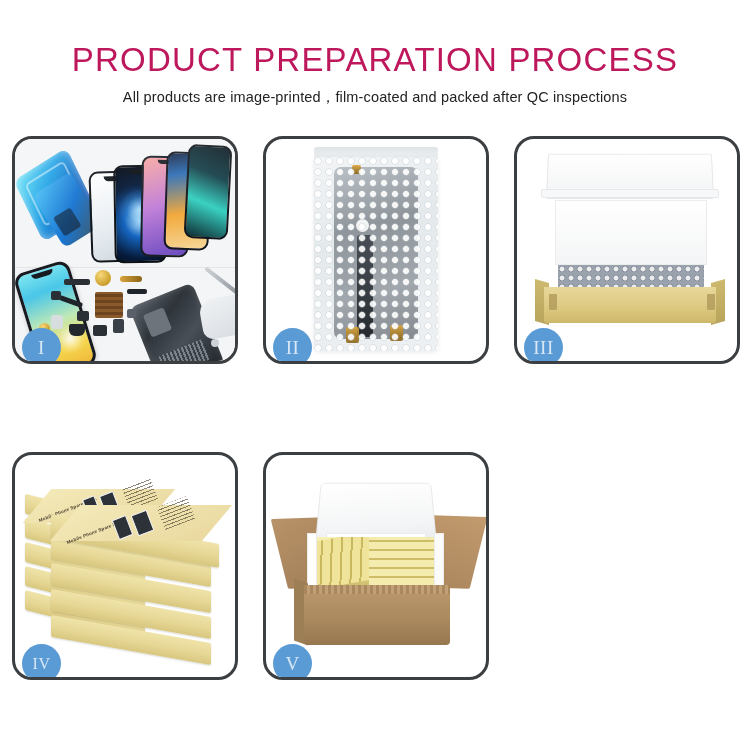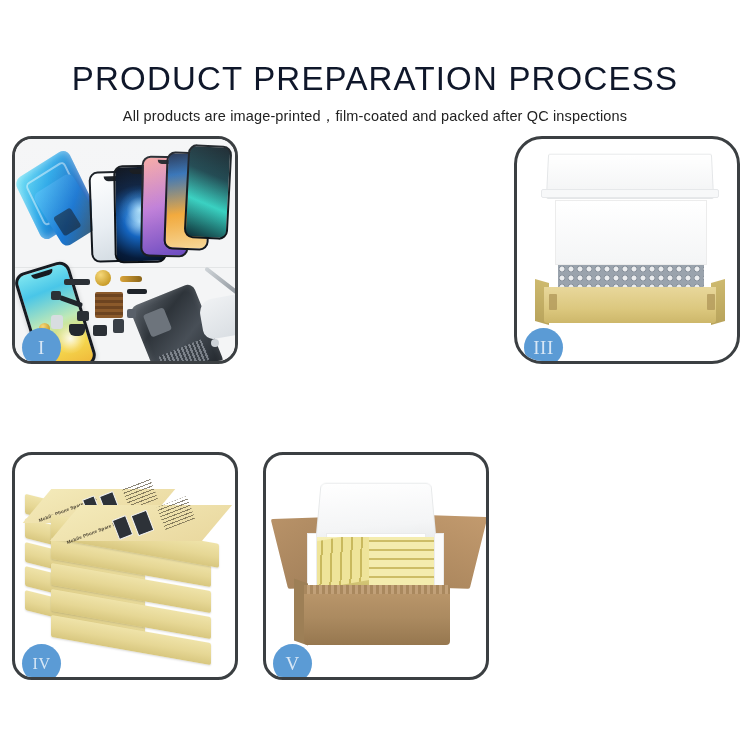--- a/index.html
+++ b/index.html
@@ -21,25 +21,25 @@
 
   
   #header {
     position: absolute;
     top: 0; left: 0;
     width: 750px;
     text-align: center;
   }
 
   #title {
-    margin-top: 60px;
+    margin-top: 41px;
     font-size: 33px;
     letter-spacing: 1.2px;
     font-weight: 400;
-    color: #0f172a;
+    color: #be185d;
     font-family: "Liberation Sans", sans-serif;
     white-space: nowrap;
   }
 
   #subtitle {
     margin-top: 9px;
     font-size: 14.5px;
     font-weight: 400;
     color: #222222;
     letter-spacing: 0.15px;
@@ -60,21 +60,21 @@
     width: 226px;
     height: 228px;
     border: 3px solid #3b3f42;
     border-radius: 20px;
     background: #ffffff;
     overflow: hidden;
   }
 
   .panel.c0 { left: 0px; }
   .panel.c1 { left: 251px; }
-  .panel.c2 { left: 502px; border-radius: 28px; }
+  .panel.c2 { left: 502px; }
   .panel.r0 { top: 0px; }
   .panel.r1 { top: 316px; }
 
   .stage {
     position: absolute;
     inset: 0;
     border-radius: 17px;
     overflow: hidden;
   }
 
@@ -513,20 +513,35 @@
         <div class="p1-chip" style="left:98px;top:180px;width:11px;height:14px;background:#3a4047;"></div>
         <div class="p1-chip p1-gold" style="left:24px;top:184px;width:11px;height:11px;border-radius:50%;"></div>
         <div class="p1-chip" style="left:112px;top:170px;width:9px;height:9px;background:#596069;"></div>
         <div class="p1-chip" style="left:196px;top:200px;width:8px;height:8px;background:#cdd2d7;border-radius:50%;"></div>
 
         <div class="sheen"></div>
       </div>
       <div class="badge">I</div>
     </div>
 
+    <div class="panel r0 c1">
+      <div class="stage">
+        <div class="p2-seal"></div>
+        <div class="p2-bag">
+          <div class="p2-item"></div>
+          <div class="p2-white"></div>
+          <div class="p2-cable"></div>
+          <div class="p2-conn" style="left:32px;top:170px;"></div>
+          <div class="p2-conn" style="left:76px;top:168px;"></div>
+          <div class="p2-conn" style="left:38px;top:8px;width:9px;height:9px;"></div>
+          <div class="p2-bubbles"></div>
+        </div>
+      </div>
+      <div class="badge">II</div>
+    </div>
 
     <div class="panel r0 c2">
       <div class="stage">
         <div class="p3-lid"></div>
         <div class="p3-lidlip"></div>
         <div class="p3-foam"></div>
         <div class="p3-bubblefill"></div>
         <div class="p3-boxleft"></div>
         <div class="p3-boxright"></div>
         <div class="p3-boxfront"></div>

